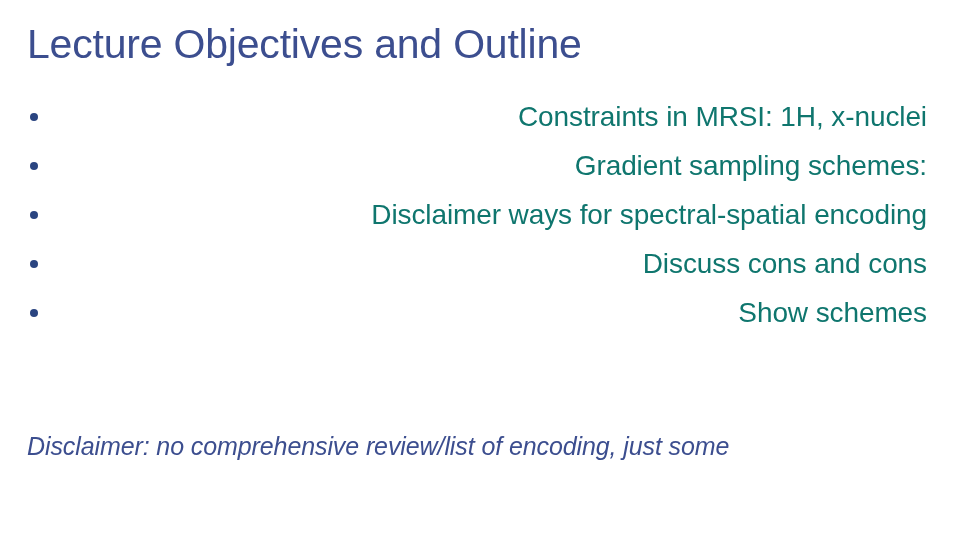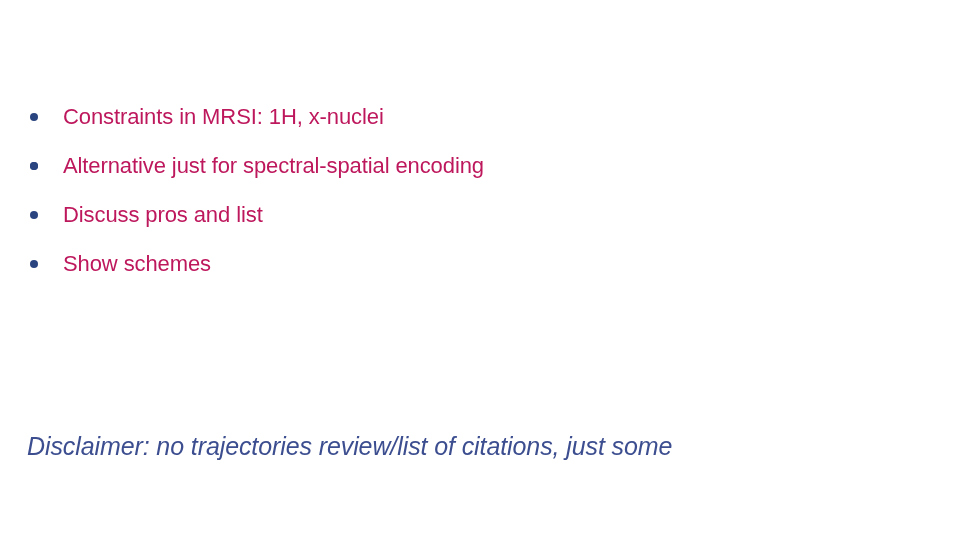--- a/index.html
+++ b/index.html
@@ -44,25 +44,26 @@
     padding: 0;
     list-style: none;
   }
 
   .bullet-item {
     position: relative;
     display: block;
     padding-left: 36px;
     margin: 0 0 7px 0;
     font-family: "Liberation Sans", "DejaVu Sans", sans-serif;
-    font-size: 22px;
+    font-size: 28px;
     line-height: 42px;
     font-weight: 400;
-    color: #be185d;
+    color: #0f766e;
     letter-spacing: -0.1px;
+    text-align: right;
   }
 
   .bullet-dot {
     position: absolute;
     left: 3px;
     top: 17px;
     width: 8px;
     height: 8px;
     border-radius: 50%;
     background: #2a4480;
@@ -91,46 +92,48 @@
   .disclaimer-line {
     display: block;
     white-space: nowrap;
   }
 </style>
 </head>
 <body>
 
 <div class="slide">
 
+  <div class="slide-title">Lecture Objectives and Outline</div>
 
   <ul class="bullet-list">
 
     <li class="bullet-item">
       <span class="bullet-dot"></span>
       <span class="bullet-line">Constraints in MRSI: 1H, x-nuclei</span>
     </li>
 
     <li class="bullet-item">
       <span class="bullet-dot"></span>
+      <span class="bullet-line">Gradient sampling schemes:</span>
     </li>
 
     <li class="bullet-item">
       <span class="bullet-dot"></span>
-      <span class="bullet-line">Alternative just for spectral-spatial encoding</span>
+      <span class="bullet-line">Disclaimer ways for spectral-spatial encoding</span>
     </li>
 
     <li class="bullet-item">
       <span class="bullet-dot"></span>
-      <span class="bullet-line">Discuss pros and list</span>
+      <span class="bullet-line">Discuss cons and cons</span>
     </li>
 
     <li class="bullet-item">
       <span class="bullet-dot"></span>
       <span class="bullet-line">Show schemes</span>
     </li>
 
   </ul>
 
   <div class="disclaimer">
-    <span class="disclaimer-line">Disclaimer: no trajectories review/list of citations, just some</span>
+    <span class="disclaimer-line">Disclaimer: no comprehensive review/list of encoding, just some</span>
   </div>
 
 </div>
 
 </body></html>

